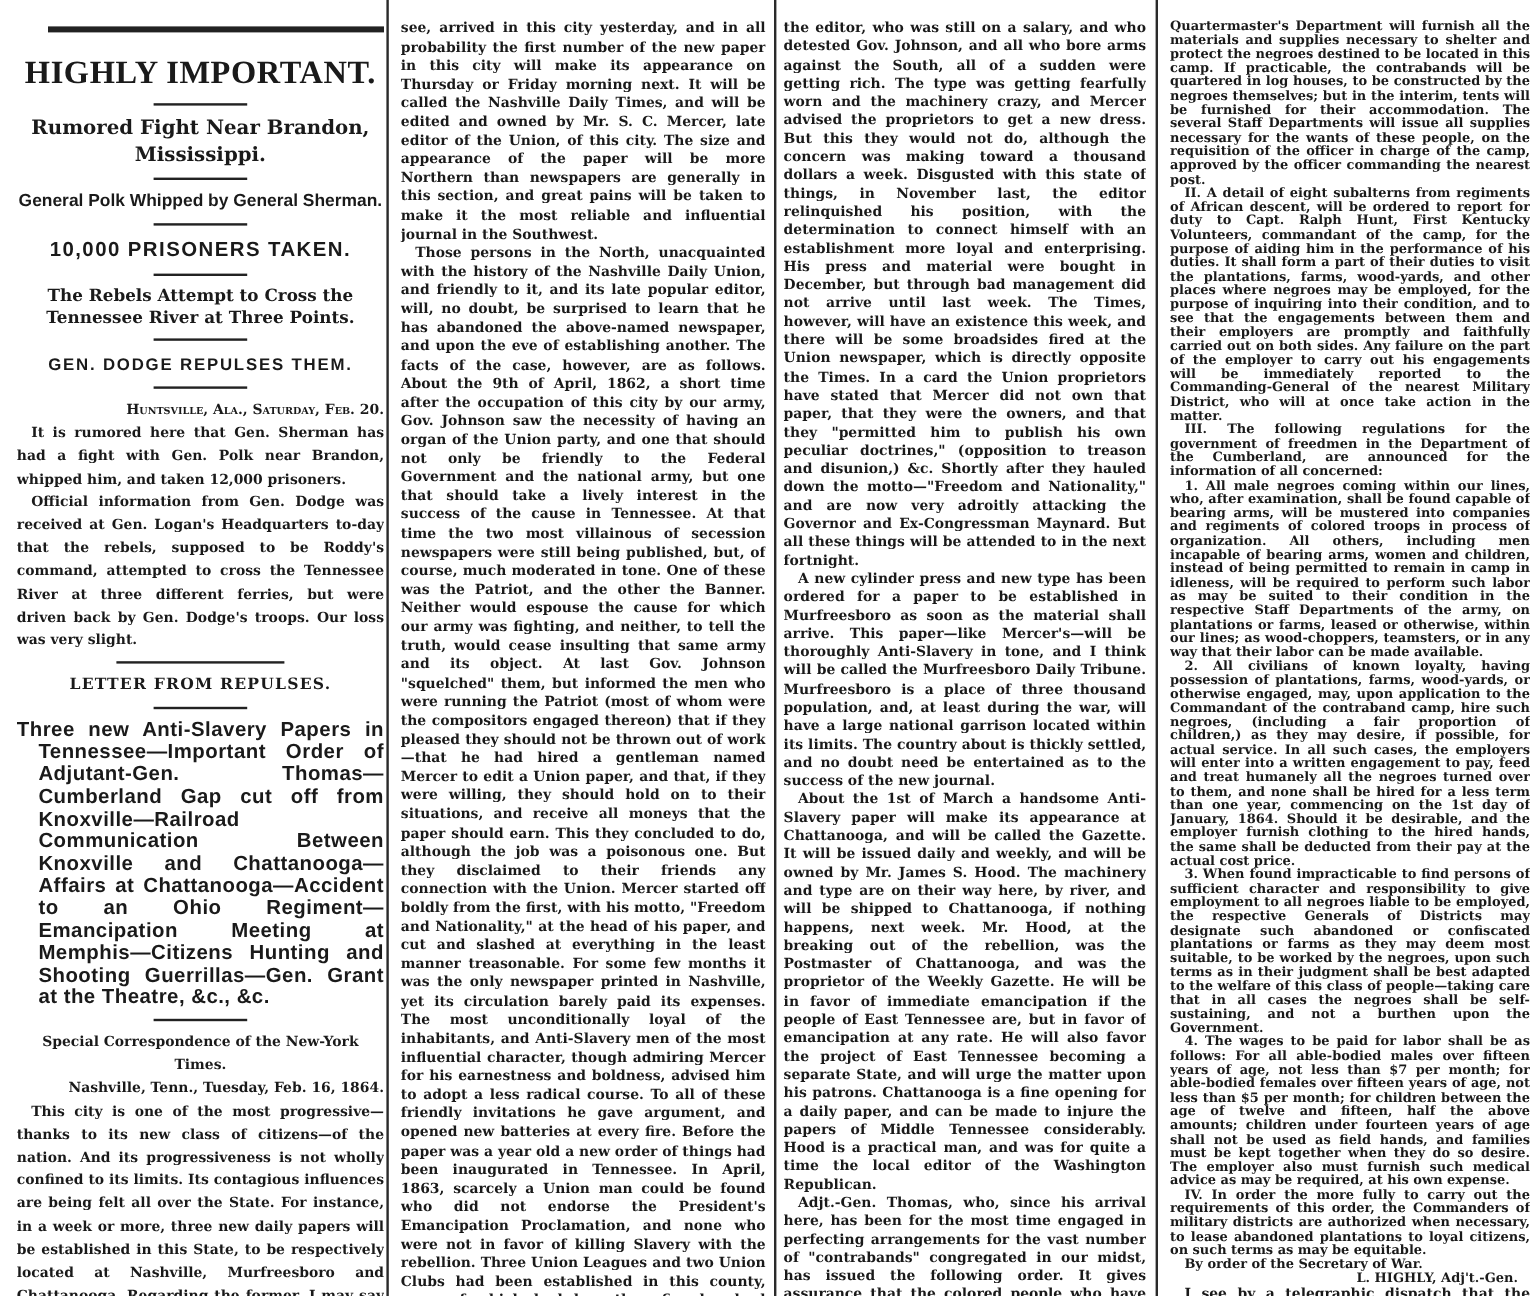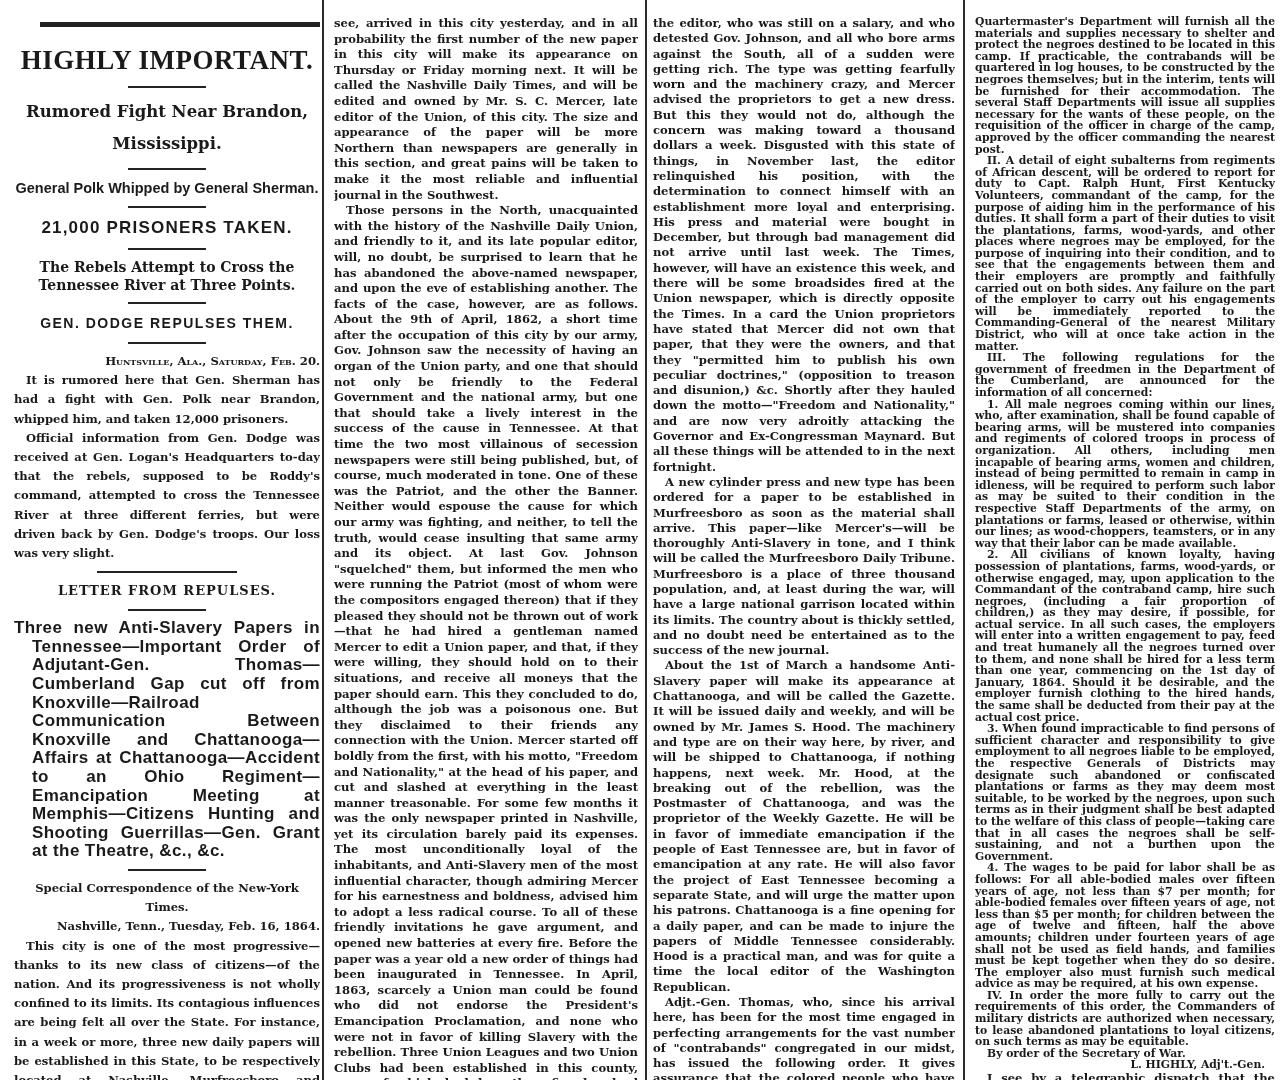--- a/index.html
+++ b/index.html
@@ -19,21 +19,21 @@
   .col2 { left: 334px; width: 304px; line-height: 15.6px; }
   .col3 { left: 653px; width: 302px; line-height: 15.3px; }
   .col4 { left: 975px; width: 300px; font-size: 10.8px; line-height: 11.6px; }
   .rule { position: absolute; top: 0; width: 2px; background: #2a2a2a; }
   .r1 { left: 322px; height: 1080px; }
   .r2 { left: 645px; height: 1080px; }
   .r3 { left: 963px; height: 1080px; }
   .topbar { position: absolute; left: 26px; top: 6px; width: 296px; height: 5px; background: #222; }
   .hl { text-align: center; margin: 0; }
   .hl1 { font-family: "Liberation Serif", serif; font-size: 27px; line-height: 36px; margin-top: 26px; letter-spacing: 0.5px; }
-  .hl2 { font-size: 16.5px; line-height: 32px; }
+  .hl2 { font-size: 16.5px; line-height: 22px; }
   .hl3 { font-size: 14.5px; line-height: 20px; font-family: "Liberation Sans", sans-serif; }
   .hl4 { font-family: "Liberation Sans", sans-serif; font-size: 17px; line-height: 24px; letter-spacing: 1.2px; }
   .hl5 { font-size: 14px; line-height: 18px; }
   .hl6 { font-family: "Liberation Sans", sans-serif; font-size: 14px; line-height: 22px; letter-spacing: 1.5px; }
   .hl7 { font-size: 13px; line-height: 20px; letter-spacing: 1px; }
   .dash { display: block; width: 78px; height: 2px; background: #222; margin: 8px auto; }
   .dash.long { width: 140px; }
   .dateline { text-align: right; margin: 0; }
   .sc { font-variant: small-caps; }
   p { margin: 0; text-indent: 12px; }
@@ -55,21 +55,21 @@
   <div class="rule r3"></div>
 
   <div class="col col1">
     <div class="topbar"></div>
     <h1 class="hl hl1">HIGHLY IMPORTANT.</h1>
     <span class="dash"></span>
     <h2 class="hl hl2">Rumored Fight Near Brandon, Mississippi.</h2>
     <span class="dash"></span>
     <h3 class="hl hl3">General Polk Whipped by General Sherman.</h3>
     <span class="dash"></span>
-    <h3 class="hl hl4">21,000 PRISONERS TAKEN.</h3>
+    <h3 class="hl hl4">10,000 PRISONERS TAKEN.</h3>
     <span class="dash"></span>
     <h3 class="hl hl5">The Rebels Attempt to Cross the Tennessee River at Three Points.</h3>
     <span class="dash"></span>
     <h3 class="hl hl6">GEN. DODGE REPULSES THEM.</h3>
     <span class="dash"></span>
     <p class="dateline sc">Huntsville, Ala., Saturday, Feb. 20.</p>
     <p>It is rumored here that Gen. Sherman has had a fight with Gen. Polk near Brandon, whipped him, and taken 12,000 prisoners.</p>
     <p>Official information from Gen. Dodge was received at Gen. Logan's Headquarters to-day that the rebels, supposed to be Roddy's command, attempted to cross the Tennessee River at three different ferries, but were driven back by Gen. Dodge's troops. Our loss was very slight.</p>
     <span class="dash long"></span>
     <h3 class="hl hl7">LETTER FROM REPULSES.</h3>

